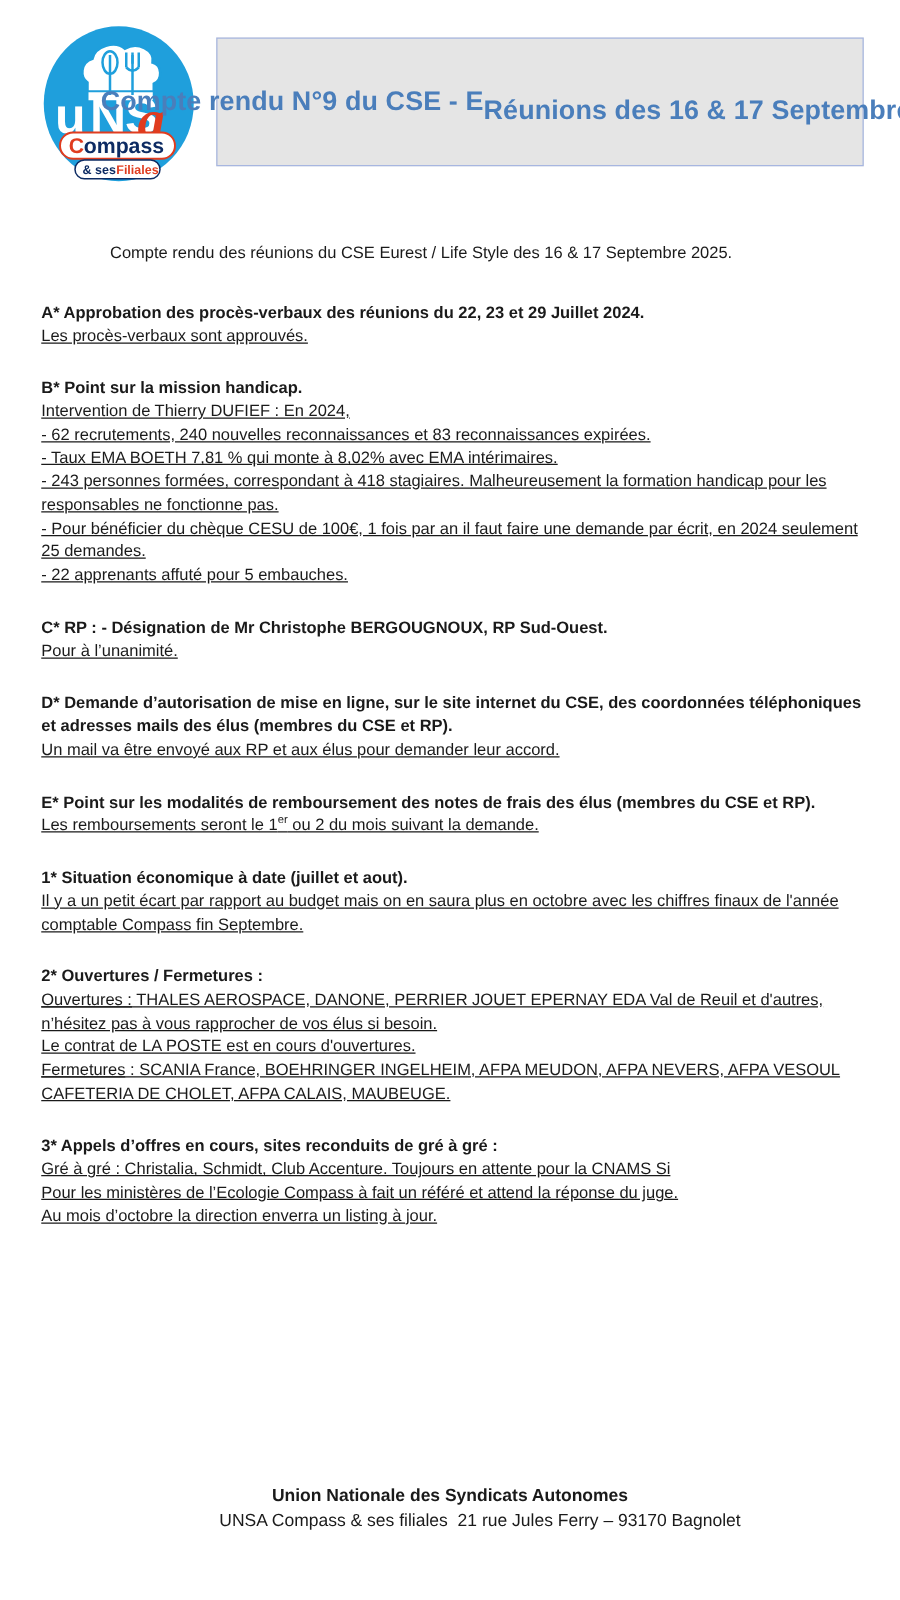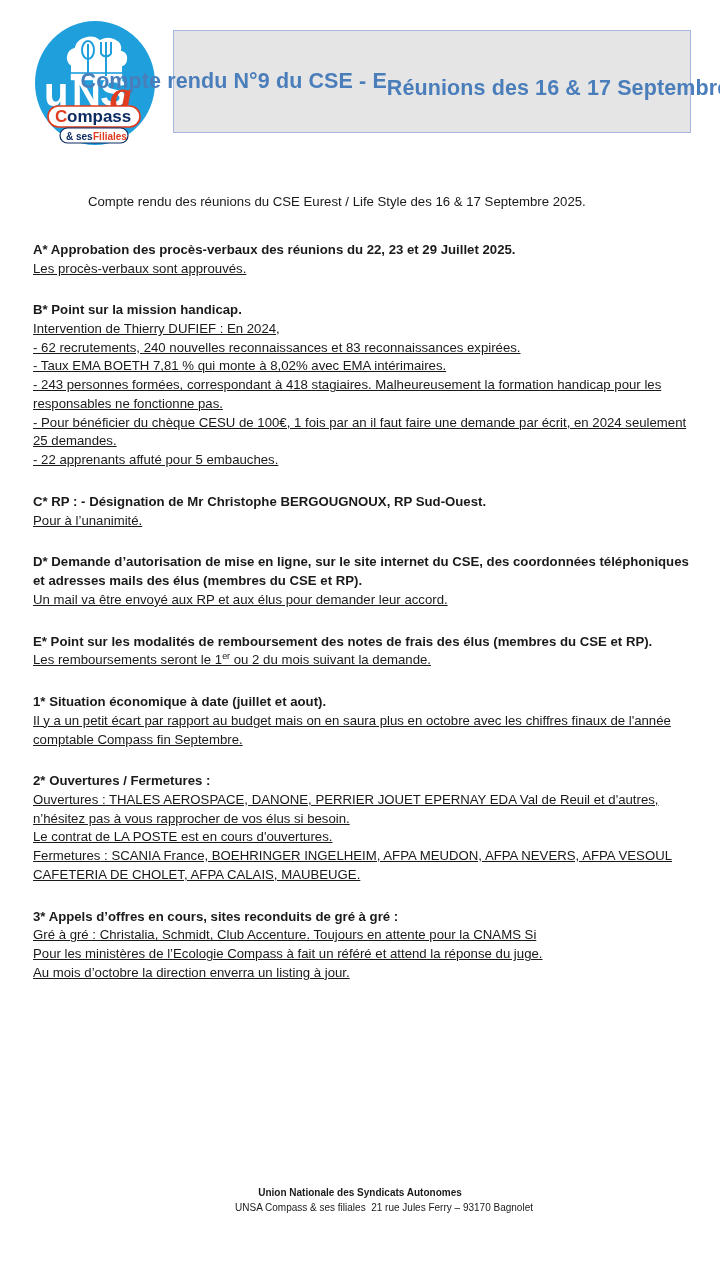--- a/index.html
+++ b/index.html
@@ -95,21 +95,21 @@
   .s-line .lbl-underline { text-decoration: underline; }
   sup { font-size: 0.68em; vertical-align: super; line-height: 0; }
 
   
   .footer {
     position: absolute;
     left: 0;
     top: 1186px;
     width: 720px;
     text-align: center;
-    font-size: 10px;
+    font-size: 14px;
     line-height: 1.45;
   }
   .f-line1 { font-weight: bold; }
   .f-line2 { }
   .f-line2 .bold { font-weight: normal; margin-left: 48px; }
   .f-line3 { }
   .f-line3 .bold { font-weight: bold; }
   .f-mail {
     color: #2f6fad;
     text-decoration: underline;
@@ -162,21 +162,21 @@
   <div class="title-box">
     <div class="title-line">Compte rendu N°9 du CSE - E</div>
     <div class="title-line second">Réunions des 16 &amp; 17 Septembre 2025</div>
   </div>
 </div>
 
 <div class="doc-body">
   <div class="intro">Compte rendu des réunions du CSE Eurest / Life Style des 16 &amp; 17 Septembre 2025.</div>
   <div class="sections" id="sections-host">
       <div class="section">
-        <div class="s-head">A* Approbation des procès-verbaux des réunions du 22, 23 et 29 Juillet 2025.</div>
+        <div class="s-head">A* Approbation des procès-verbaux des réunions du 22, 23 et 29 Juillet 2024.</div>
         <div class="s-line">Les procès-verbaux sont approuvés.</div>
       </div>
       <div class="section">
         <div class="s-head">B* Point sur la mission handicap.</div>
         <div class="s-line">Intervention de Thierry DUFIEF : En 2024,</div>
         <div class="s-line">- 62 recrutements, 240 nouvelles reconnaissances et 83 reconnaissances expirées.</div>
         <div class="s-line">- Taux EMA BOETH 7,81 % qui monte à 8,02% avec EMA intérimaires.</div>
         <div class="s-line">- 243 personnes formées, correspondant à 418 stagiaires. Malheureusement la formation handicap pour les responsables ne fonctionne pas.</div>
         <div class="s-line">- Pour bénéficier du chèque CESU de 100€, 1 fois par an il faut faire une demande par écrit, en 2024 seulement 25 demandes.</div>
         <div class="s-line">- 22 apprenants affuté pour 5 embauches.</div>

